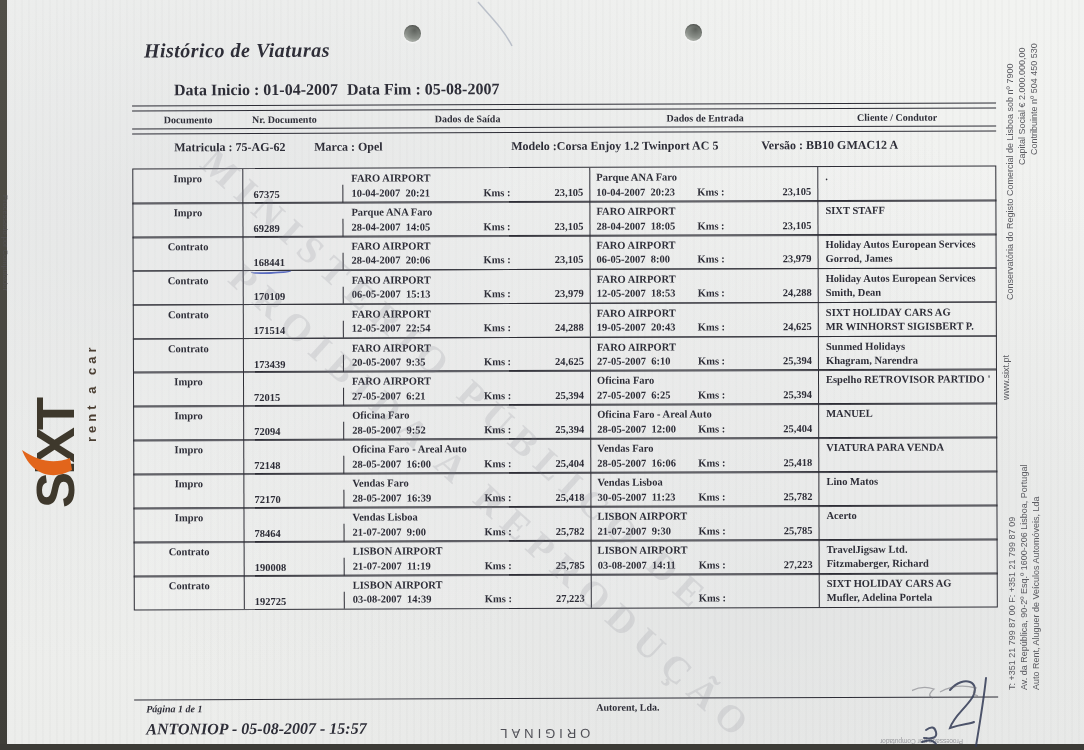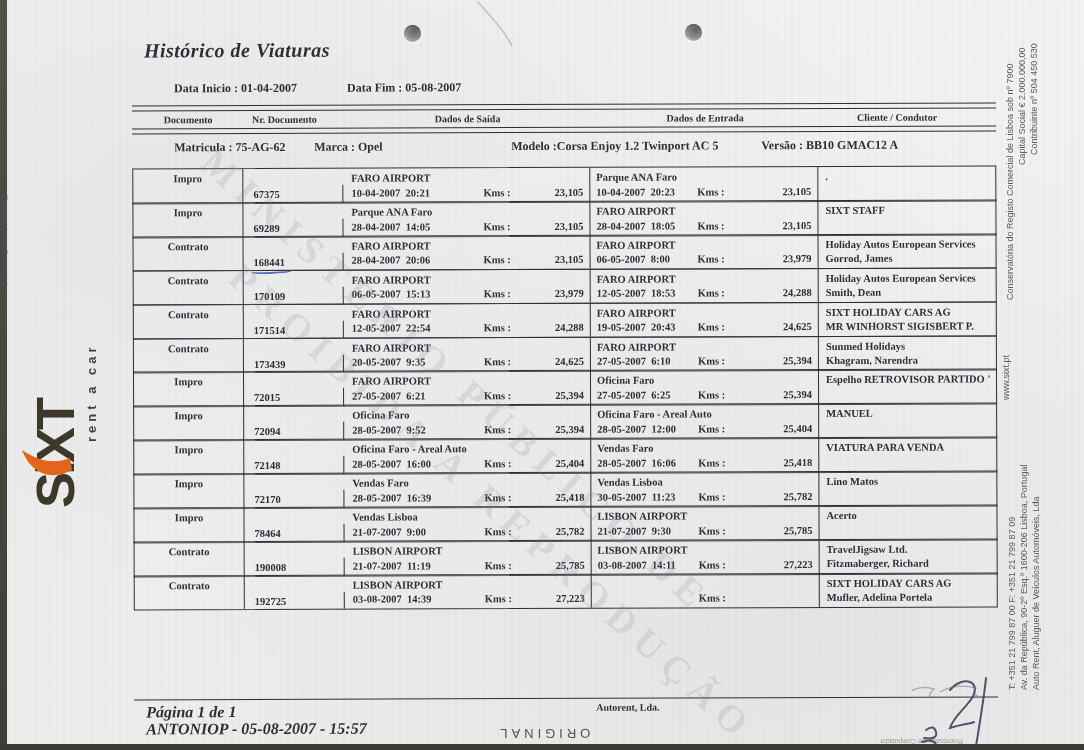--- a/index.html
+++ b/index.html
@@ -16,21 +16,21 @@
   .edge-bottom{position:absolute;left:0;bottom:0;width:100%;height:6px;background:#3c3b36;}
   .doc{position:absolute;inset:0;transform:rotate(-0.2deg);}
 
   
   .hole{position:absolute;width:17px;height:17px;border-radius:50%;
     background:radial-gradient(circle at 62% 30%, #5d615c, #8b908a 55%, #b9bdb7 80%);
     box-shadow:0 1px 2px rgba(255,255,255,.8), inset 0 1px 2px rgba(0,0,0,.4);}
 
   
   .title{position:absolute;left:145px;top:38px;font-size:20px;font-weight:bold;font-style:italic;letter-spacing:.5px;}
-  .daterow span{position:absolute;top:80px;font-size:12px;font-weight:bold;}
+  .daterow span{position:absolute;top:80px;font-size:16px;font-weight:bold;}
   .rule{position:absolute;left:133px;width:864px;}
   .rule.double{height:4px;border-top:1.7px solid #2d2d36;border-bottom:1.7px solid #2d2d36;}
   .rule.single{border-top:1.7px solid #2d2d36;}
   .colhead{position:absolute;top:113px;font-size:10px;font-weight:bold;}
   .vehline span{position:absolute;top:139px;font-size:12px;font-weight:bold;}
 
   
   .tbl{position:absolute;left:133px;top:167px;width:864px;}
   .trow{display:flex;height:35.6px;border:1.7px solid #2e2e36;box-sizing:border-box;margin-top:-1.7px;background:rgba(255,255,255,.12);}
   .trow:first-child{margin-top:0;}
@@ -47,21 +47,21 @@
   .c4 .dt{left:6px;}
   .kl{position:absolute;left:140px;}
   .c4 .kl{left:107px;}
   .kv{position:absolute;right:6px;}
   .cl2{line-height:14px;white-space:nowrap;overflow:hidden;}
   .nrwrap{position:relative;display:inline-block;}
   .nr-underlined::after{content:"";position:absolute;left:-3px;right:-6px;bottom:-5px;height:3px;
     border-bottom:2px solid #5b6cc0;border-radius:0 0 100% 100%/0 0 5px 5px;transform:rotate(-2deg);}
 
   
-  .f-page{position:absolute;left:145px;top:702px;font-size:16px;font-weight:bold;font-style:italic;}
+  .f-page{position:absolute;left:145px;top:702px;font-size:10px;font-weight:bold;font-style:italic;}
   .f-gen{position:absolute;left:145px;top:719px;font-size:16px;font-weight:bold;font-style:italic;}
   .f-co{position:absolute;left:595px;top:702px;font-size:10px;font-weight:bold;text-align:center;}
   .f-orig{position:absolute;left:495px;top:726px;font-size:13px;letter-spacing:4px;color:#4f4f56;
     transform:rotate(180deg);font-family:"Liberation Sans",sans-serif;}
 
   
   .logo-wrap{position:absolute;left:28px;top:288px;width:100px;height:220px;}
   .logo-inner{position:absolute;width:220px;height:100px;left:-60px;top:60px;transform:rotate(-90deg);}
   .logo-brand{font-family:"Liberation Sans",sans-serif;font-weight:bold;font-size:54px;letter-spacing:-3px;
     color:#3e382c;line-height:54px;}

